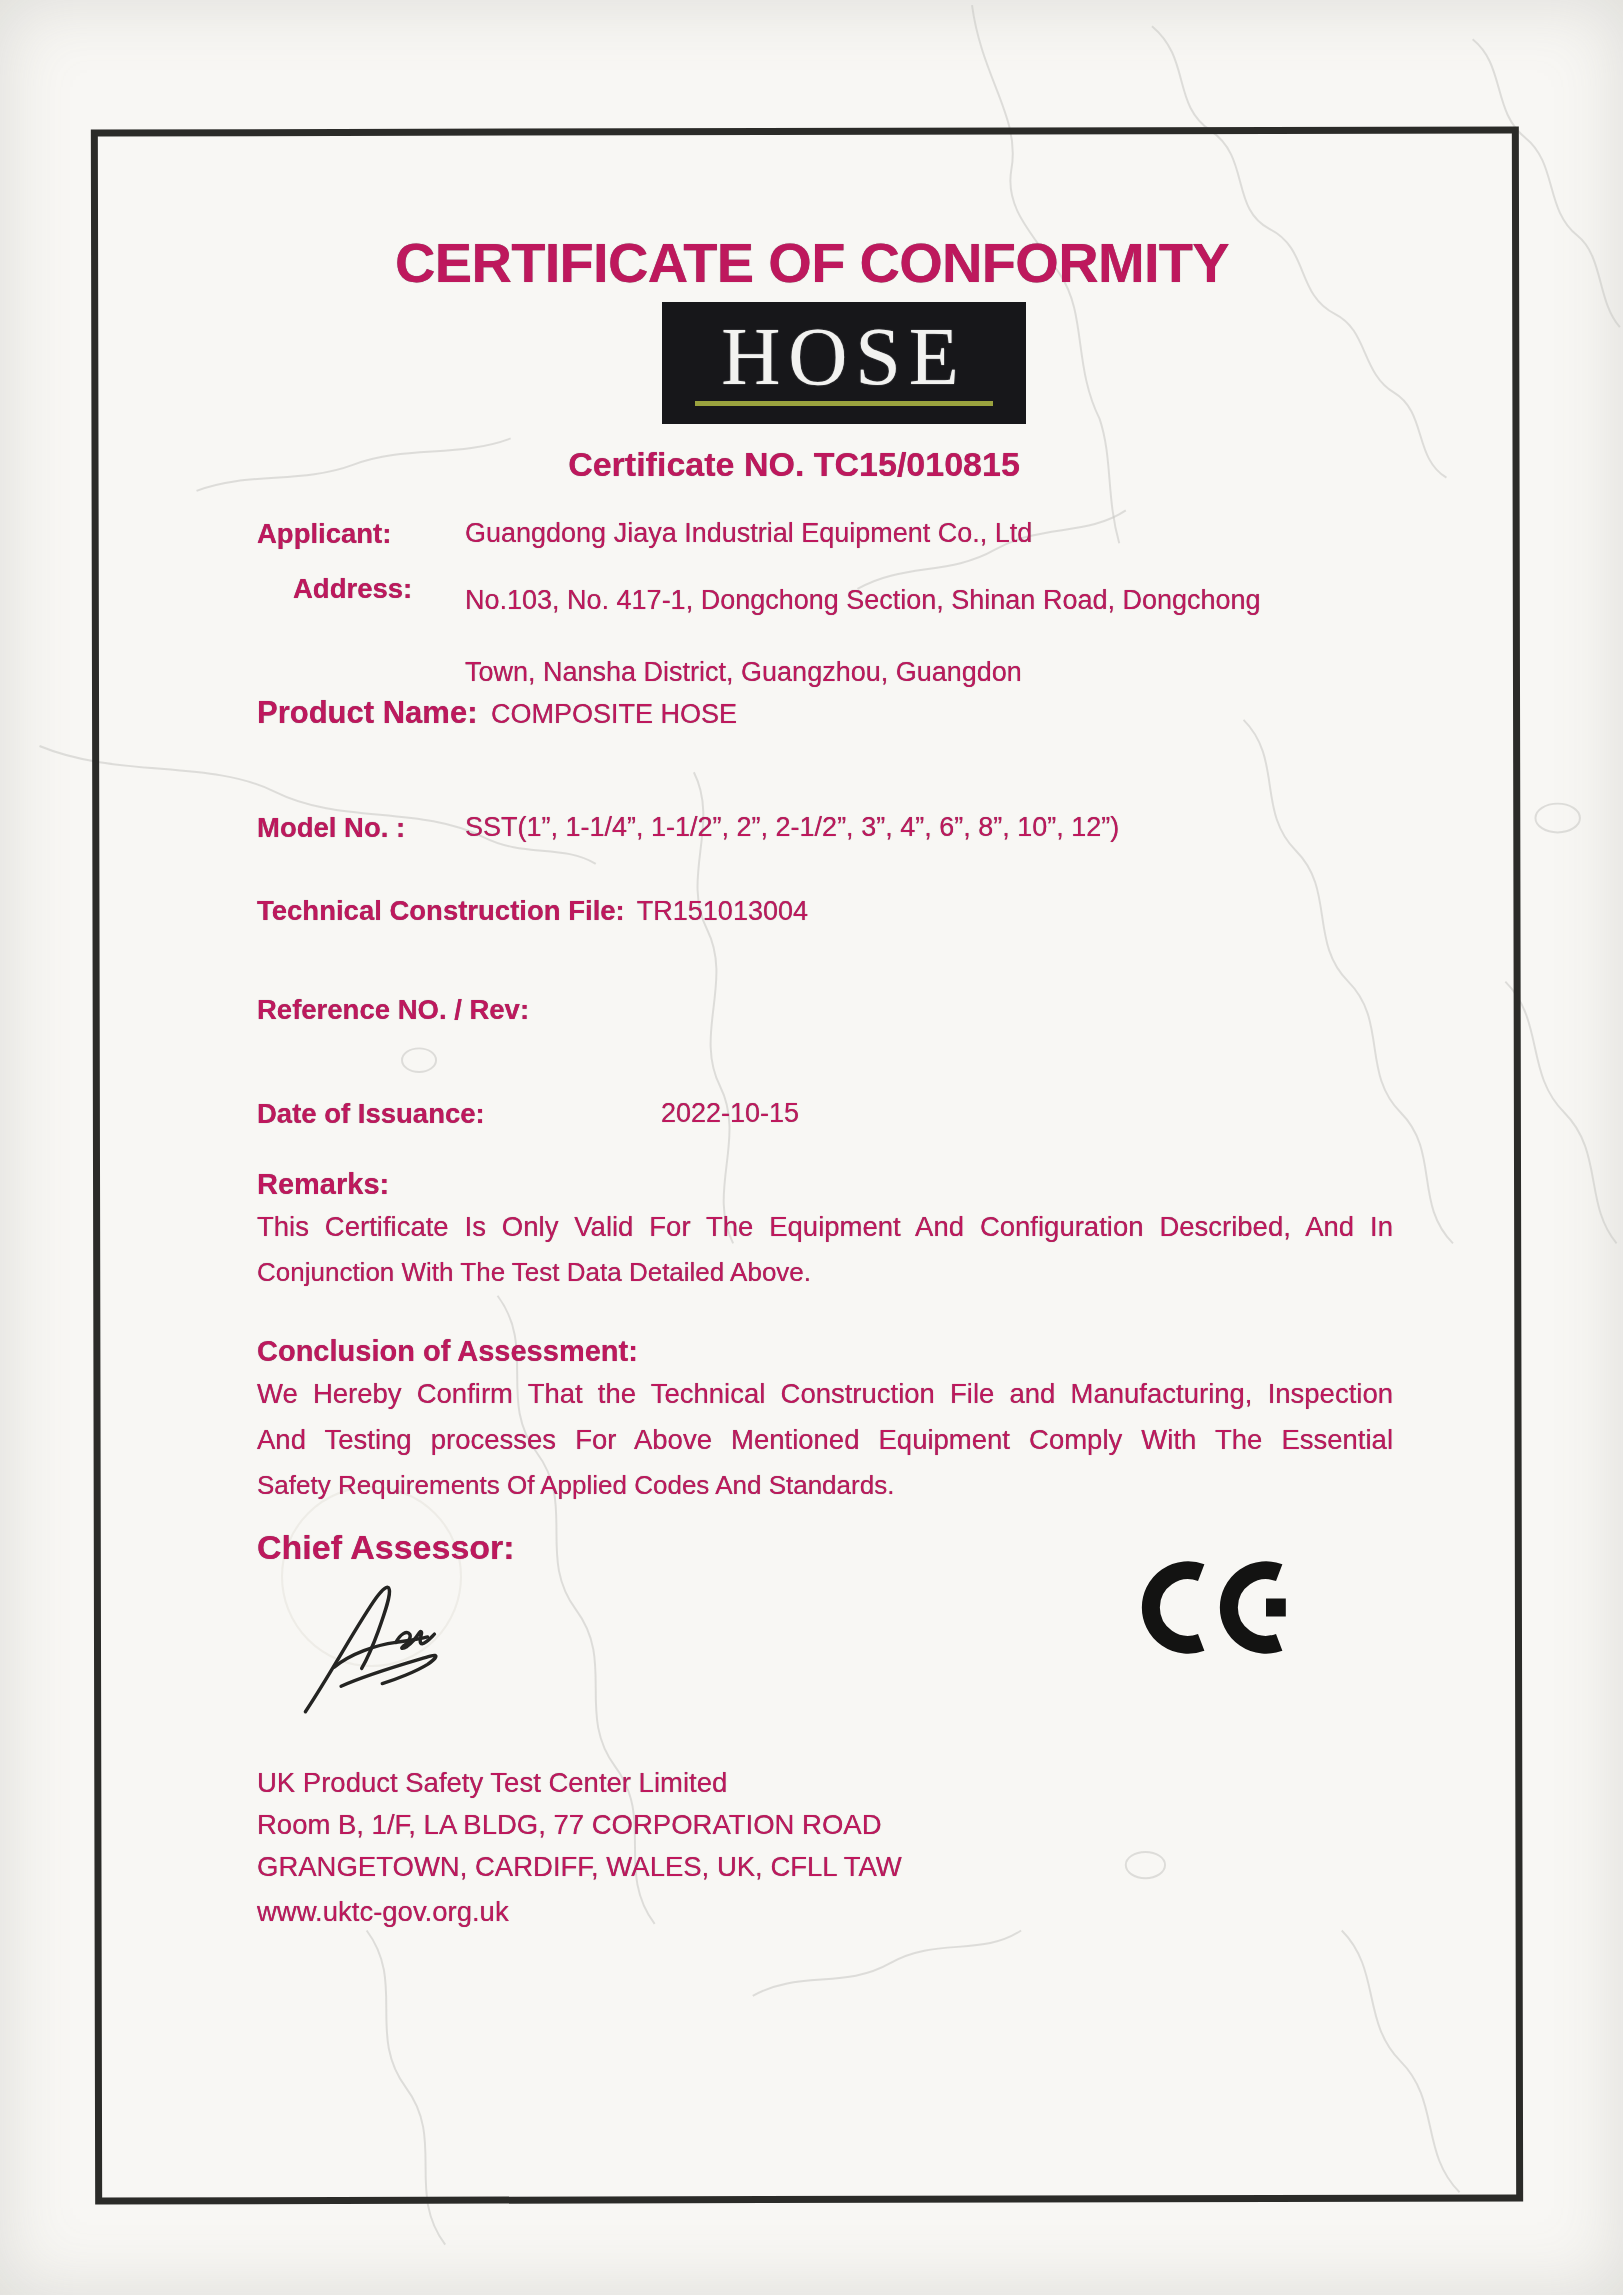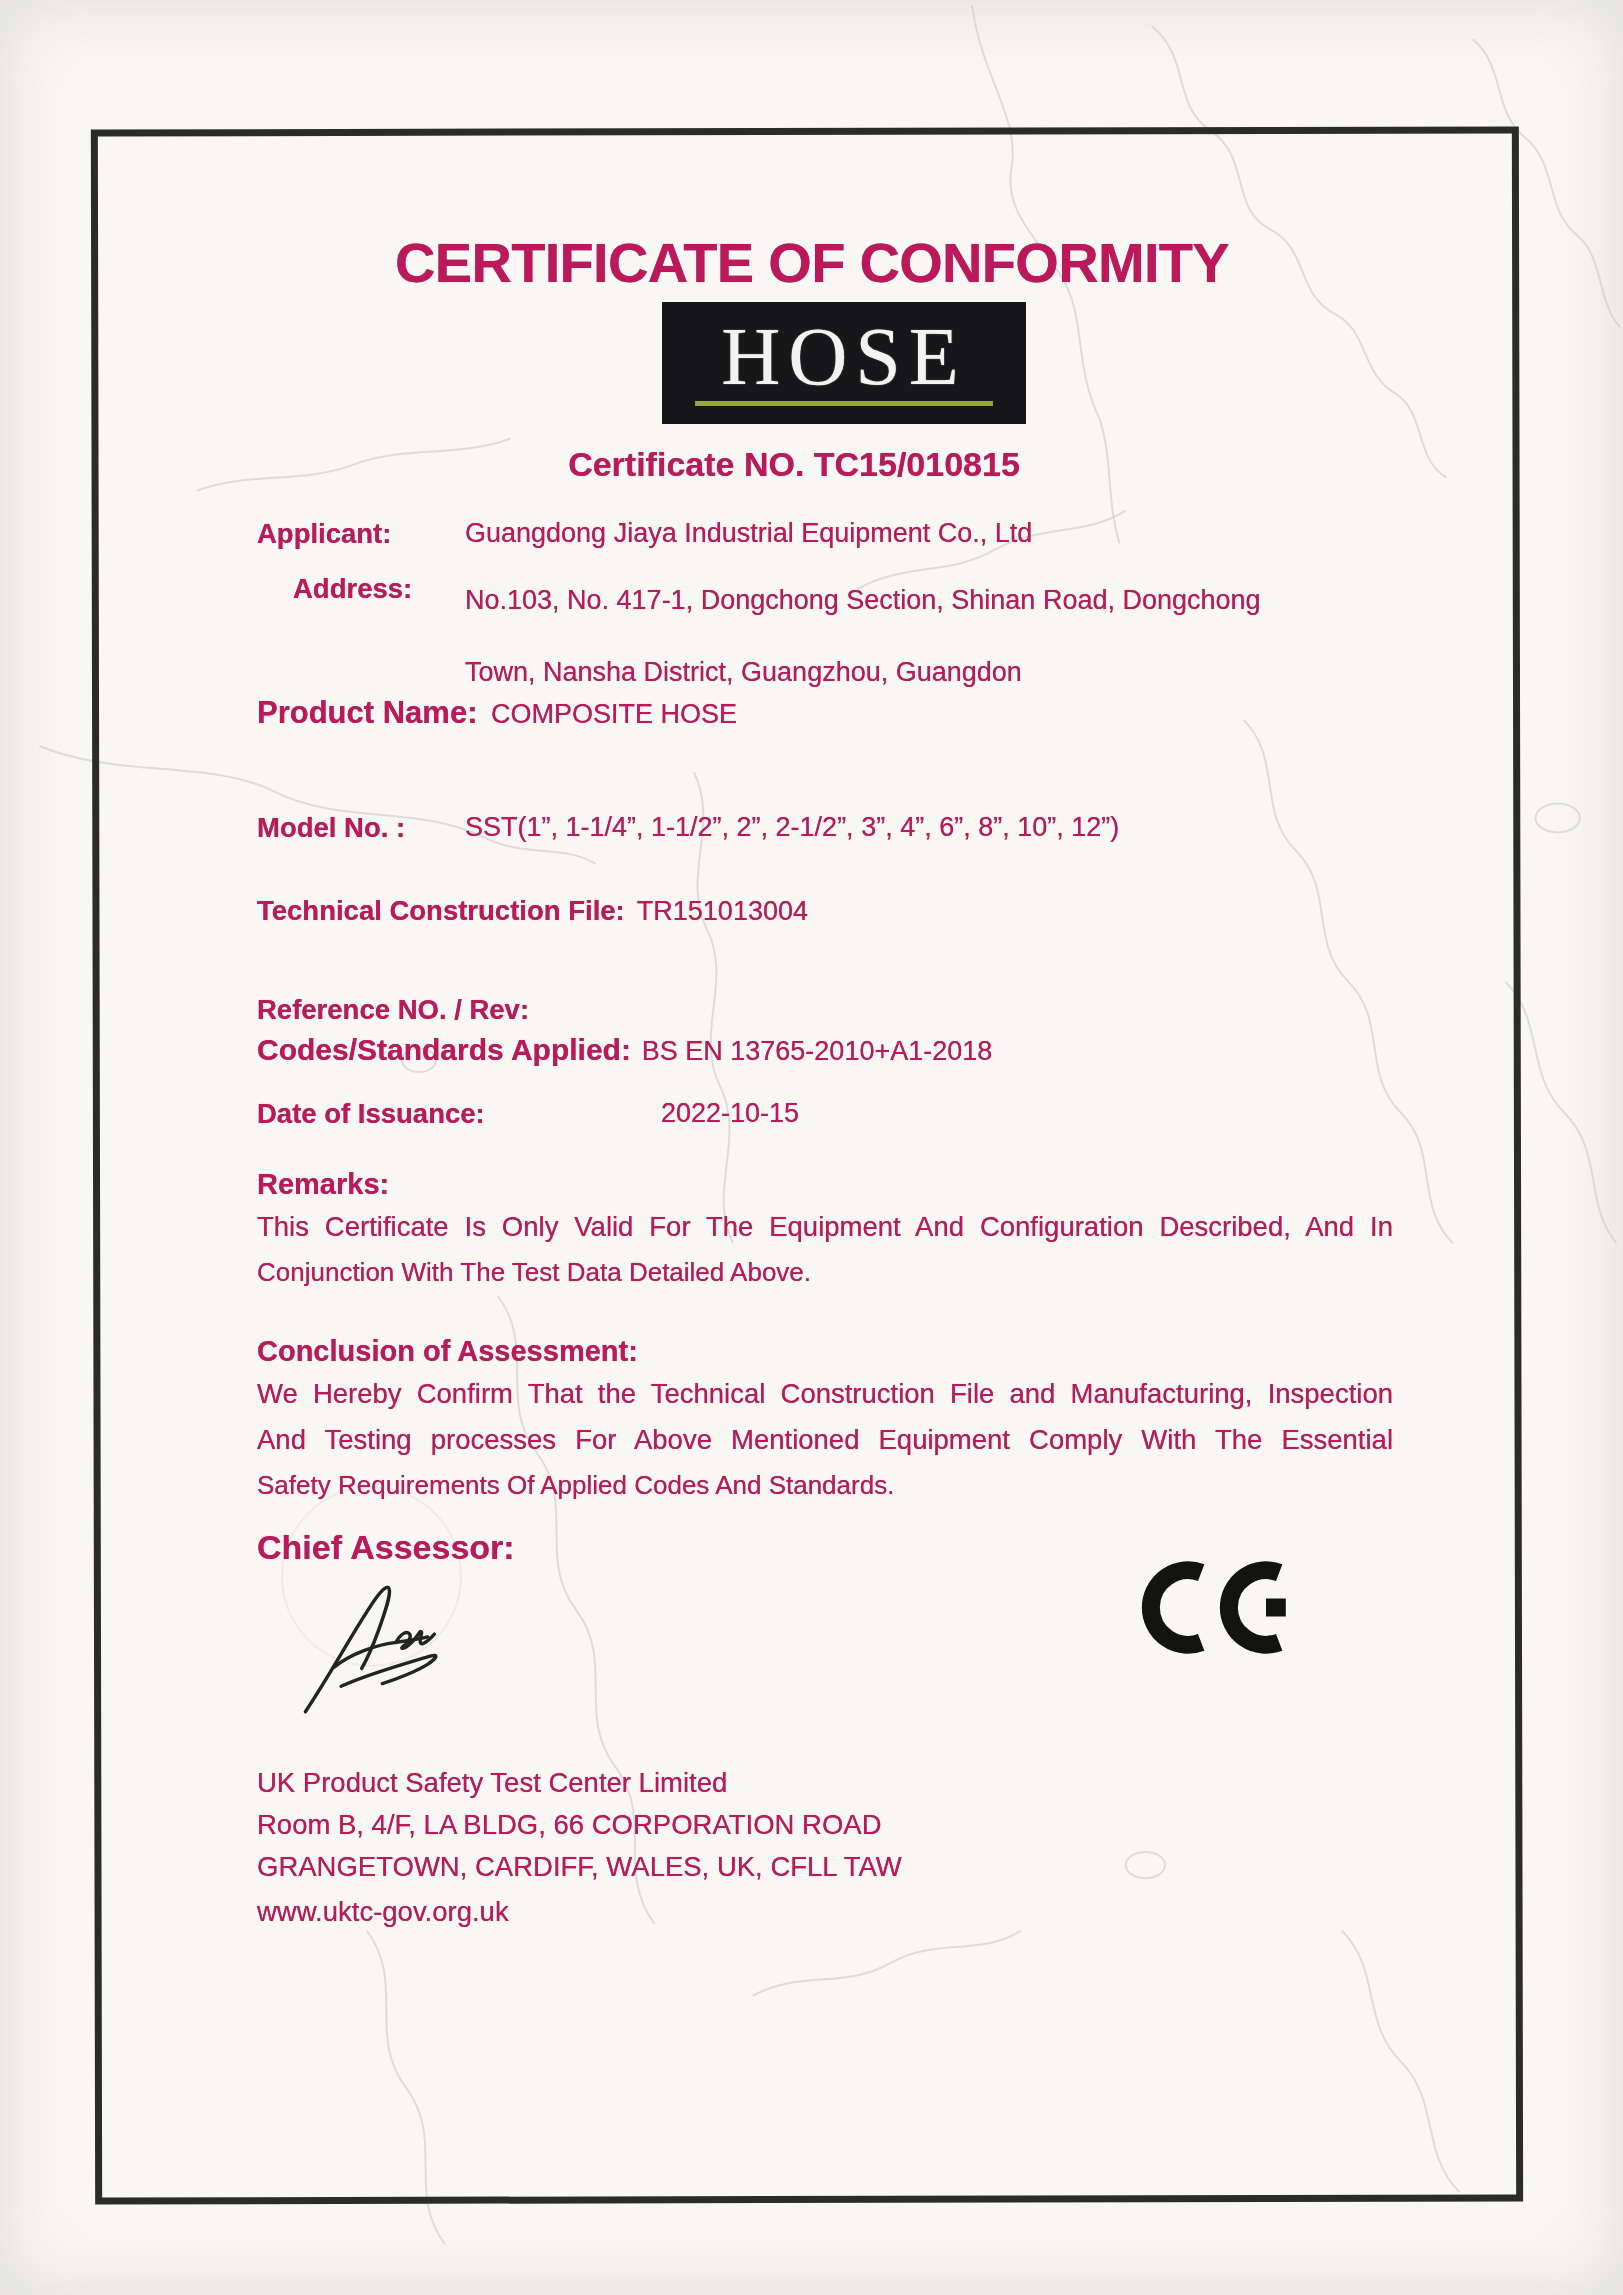--- a/index.html
+++ b/index.html
@@ -104,24 +104,20 @@
   <div class="abs label ink" style="left:257px;top:812px;">Model No. :</div>
   <div class="abs value ink" style="left:465px;top:812px;">SST(1”, 1-1/4”, 1-1/2”, 2”, 2-1/2”, 3”, 4”, 6”, 8”, 10”, 12”)</div>
 
   <div class="abs ink" style="left:257px;top:895px;">
     <span class="label">Technical Construction File:</span>
     <span class="value" style="margin-left:9.2px;">TR151013004</span>
   </div>
 
   <div class="abs label ink" style="left:257px;top:994px;">Reference NO. / Rev:</div>
 
-  <div class="abs ink" style="left:257px;top:1033px;">
-    <span class="label" style="font-size:30px;">Codes/Standards Applied:</span>
-    <span class="value" style="margin-left:7.9px;">BS EN 13765-2010+A1-2018</span>
-  </div>
 
   <div class="abs label ink" style="left:257px;top:1098px;">Date of Issuance:</div>
   <div class="abs value ink" style="left:661px;top:1098px;">2022-10-15</div>
 
   <div class="abs label ink" style="left:257px;top:1168px;font-size:29px;">Remarks:</div>
   <div class="abs jline ink" style="left:257px;top:1211px;">This Certificate Is Only Valid For The Equipment And Configuration Described, And In</div>
   <div class="abs pline ink" style="left:257px;top:1257px;">Conjunction With The Test Data Detailed Above.</div>
 
   <div class="abs label ink" style="left:257px;top:1335px;font-size:29px;">Conclusion of Assessment:</div>
   <div class="abs jline ink" style="left:257px;top:1378px;">We Hereby Confirm That the Technical Construction File and Manufacturing, Inspection</div>
@@ -137,18 +133,18 @@
     <path d="M70,168 C110,150 160,136 200,124 C214,120 208,128 196,136 C180,146 150,158 130,164"></path>
   </svg>
 
   <svg class="abs ce-svg" style="left:1131px;top:1533px;" width="162" height="149" viewBox="0 0 270 170">
     <path d="M 117 27 A 62 62 0 1 0 117 143"></path>
     <path d="M 247 27 A 62 62 0 1 0 247 143"></path>
     <path d="M 225 85 L 258 85"></path>
   </svg>
 
   <div class="abs footer-line ink" style="left:257px;top:1767px;">UK Product Safety Test Center Limited</div>
-  <div class="abs footer-line ink" style="left:257px;top:1809px;">Room B, 4/F, LA BLDG, 66 CORPORATION ROAD</div>
+  <div class="abs footer-line ink" style="left:257px;top:1809px;">Room B, 1/F, LA BLDG, 77 CORPORATION ROAD</div>
   <div class="abs footer-line ink" style="left:257px;top:1851px;">GRANGETOWN, CARDIFF, WALES, UK, CFLL TAW</div>
   <div class="abs footer-line ink" style="left:257px;top:1896px;">www.uktc-gov.org.uk</div>
 
 </div>
 
 
 </body></html>

